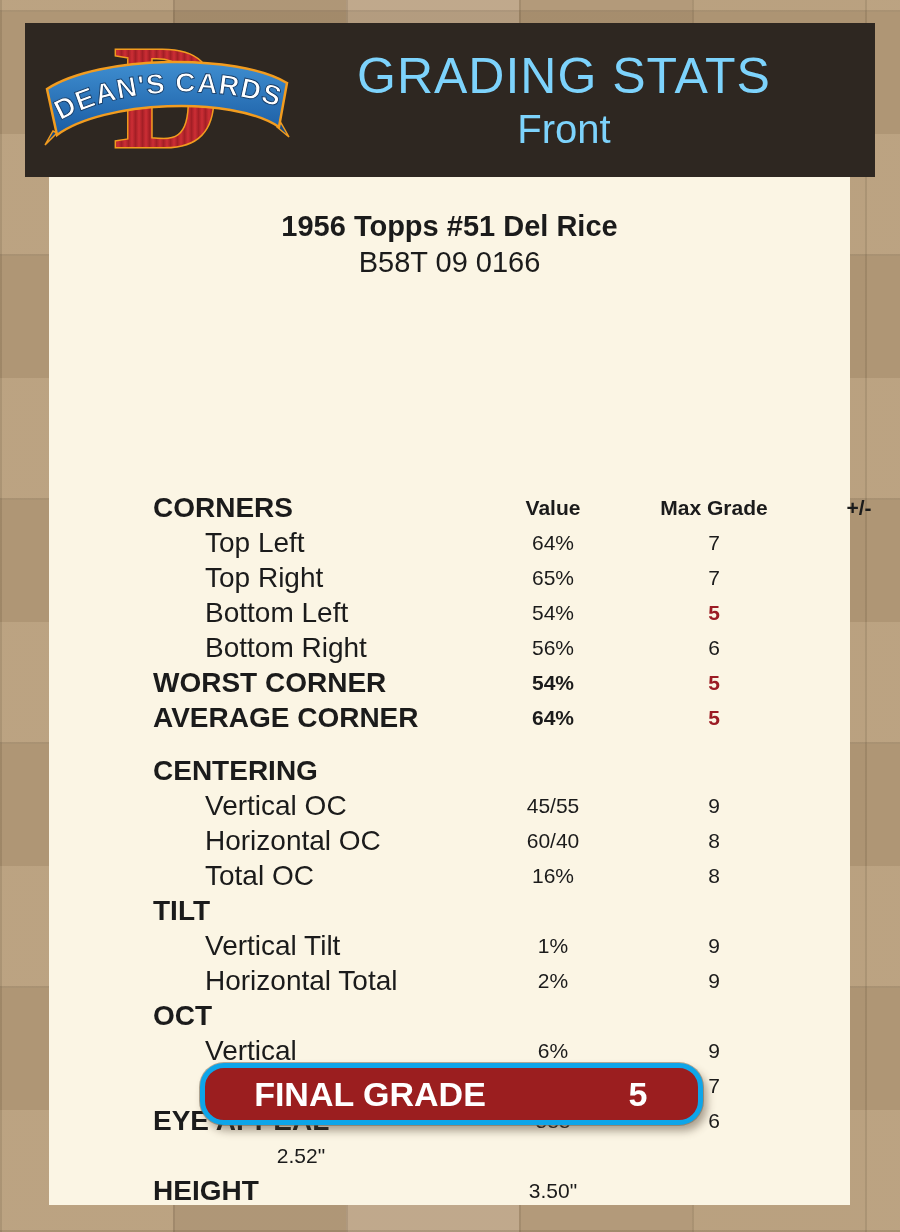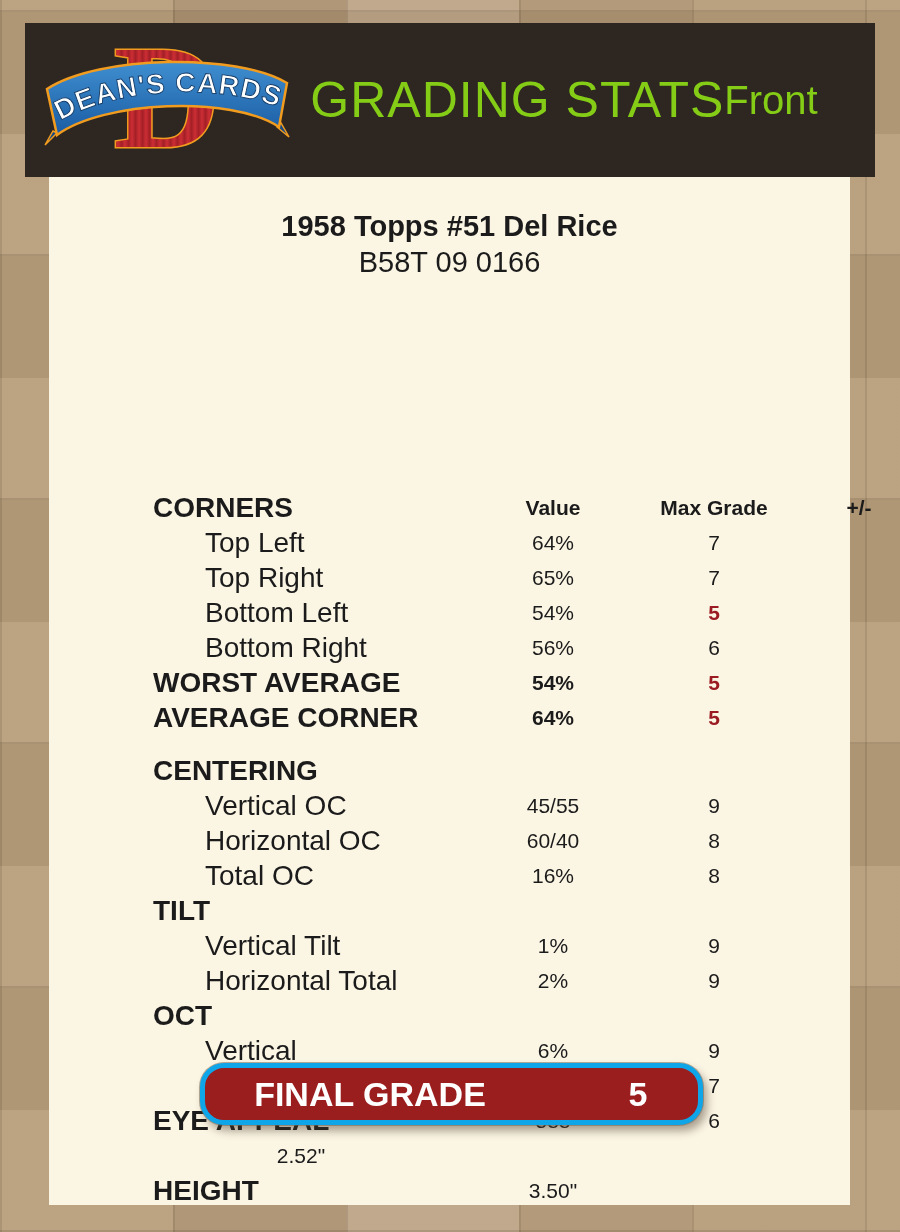--- a/index.html
+++ b/index.html
@@ -17,22 +17,22 @@
       repeating-linear-gradient(90deg, rgba(60,45,25,.14) 0 2px, rgba(0,0,0,0) 2px 173px),
       repeating-linear-gradient(90deg, #b89e7b 0 173px, #ab9170 173px 346px, #bda486 346px 519px, #af9573 519px 692px, #b69c79 692px 865px),
       #b29877;
   }
   .banner{
     position:absolute;left:25px;top:23px;width:850px;height:154px;z-index:2;
     background:#2e2721;display:flex;align-items:center;
   }
   .logo-wrap{flex:0 0 auto;margin-left:16px;}
   .banner-titles{
-    flex:1 1 auto;display:flex;flex-direction:row;align-items:center;justify-content:center;
-    padding-right:40px;color:#84cc16;
+    flex:1 1 auto;display:flex;flex-direction:column;align-items:center;justify-content:center;
+    padding-right:40px;color:#7dd3fc;
   }
   .banner-title{font-size:50px;line-height:58px;letter-spacing:1px;font-weight:400;}
   .banner-subtitle{font-size:40px;line-height:48px;font-weight:400;}
   .sheet{
     position:absolute;left:49px;top:177px;width:801px;height:1028px;z-index:1;
     background:#fbf5e4;color:#1b1b1b;
   }
   .card-info{position:absolute;top:31px;left:0;right:0;text-align:center;}
   .card-name{font-size:29px;line-height:36px;font-weight:700;}
   .card-serial{font-size:29px;line-height:36px;}
@@ -89,21 +89,21 @@
     </svg>
   </div>
   <div class="banner-titles">
     <div class="banner-title">GRADING STATS</div>
     <div class="banner-subtitle">Front</div>
   </div>
 </div>
 
 <div class="sheet">
   <div class="card-info">
-    <div class="card-name">1958 Topps #51 Del Rice</div>
+    <div class="card-name">1956 Topps #51 Del Rice</div>
     <div class="card-serial">B58T 09 0166</div>
   </div>
 
   <div class="stats-table">
       <div class="row bold colhead">
         <div class="label">CORNERS</div>
         <div class="value">Value</div>
         <div class="grade">Max Grade</div>
         <div class="pm">+/-</div>
       </div>
@@ -125,21 +125,21 @@
         <div class="grade red">5</div>
         <div class="pm"></div>
       </div>
       <div class="row indent">
         <div class="label">Bottom Right</div>
         <div class="value">56%</div>
         <div class="grade">6</div>
         <div class="pm"></div>
       </div>
       <div class="row bold vbold">
-        <div class="label">WORST AVERAGE</div>
+        <div class="label">WORST CORNER</div>
         <div class="value">54%</div>
         <div class="grade red">5</div>
         <div class="pm"></div>
       </div>
       <div class="row bold vbold">
         <div class="label">AVERAGE CORNER</div>
         <div class="value">64%</div>
         <div class="grade red">5</div>
         <div class="pm"></div>
       </div>

